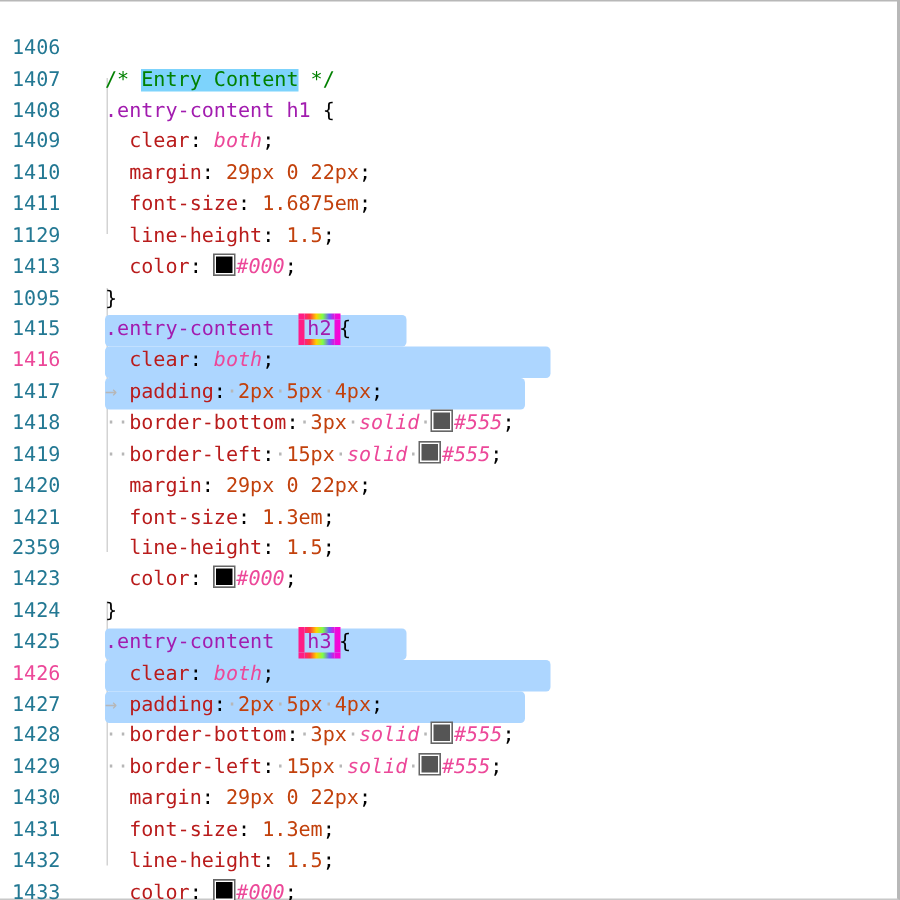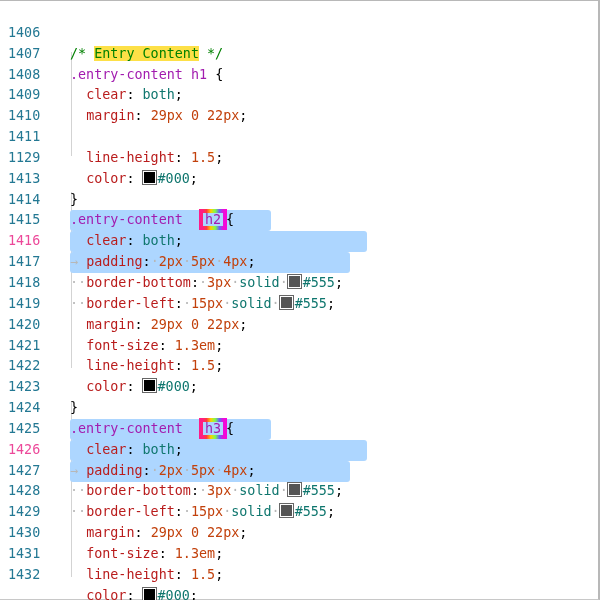--- a/index.html
+++ b/index.html
@@ -6,25 +6,25 @@
   body { width:600px; height:600px; overflow:hidden; position:relative; }
   .frame { position:absolute; left:0; top:0; width:598px; height:598px; border-right:2px solid #b8b8b8; border-top:1px solid #b8b8b8; border-bottom:1px solid #c8c8c8; box-sizing:border-box; width:600px; height:600px; }
   .editor { position:absolute; left:0; top:2px; width:506px; font-family:"DejaVu Sans Mono","Liberation Mono",monospace; font-size:13.4px; }
   .line { position:relative; height:20.85px; line-height:20.85px; white-space:pre; }
   .ln { position:absolute; left:8px; width:44px; color:#237893; text-align:left; }
   .ln.active { color:#ec4899; }
   .code { position:absolute; left:70px; color:#000; }
   .sel { position:absolute; left:70px; height:21px; background:#add6ff; border-radius:3px; }
   .guide { position:absolute; left:71px; width:1px; background:#d3d3d3; }
   .c-com { color:#008000; }
-  .c-hl { background:#fde047; }
+  .c-hl { background:#7dd3fc; }
   .c-sel { color:#a21caf; }
   .c-prop { color:#b91c1c; }
   .c-num { color:#c2410c; }
-  .c-val { color:#0f766e; }
+  .c-val { color:#ec4899;font-style:italic; }
   .c-punc { color:#000; }
   .ws { color:#b7b7b7; }
   .swatch { display:inline-block; width:11px; height:11px; border:1px solid #fff; outline:1px solid #666; vertical-align:-1px; margin-right:2px; }
   .tagbox { display:inline-block; position:relative; padding:0 4px; margin-left:18px; margin-right:1px; line-height:15px; }
   .tagbox::before { content:""; position:absolute; left:-2px; top:-3px; right:-2px; bottom:-3px; border:4px solid transparent; border-image:linear-gradient(90deg,#ff1a8c,#ff3b3b,#ffd000,#7cff4a,#6a5cff,#ff00d4) 1; }
 </style>
 </head>
 <body>
 
 <div class="frame"></div>
@@ -57,39 +57,40 @@
     <span class="code">  <span class="c-prop">clear</span><span class="c-punc">: </span><span class="c-val">both</span><span class="c-punc">;</span></span>
   </div>
 
   <div class="line">
     <span class="ln">1409</span>
     <span class="code">  <span class="c-prop">margin</span><span class="c-punc">: </span><span class="c-num">29px 0 22px</span><span class="c-punc">;</span></span>
   </div>
 
   <div class="line">
     <span class="ln">1410</span>
+    <span class="code">  <span class="c-prop">font-size</span><span class="c-punc">: </span><span class="c-num">1.6875em</span><span class="c-punc">;</span></span>
   </div>
 
   <div class="line">
     <span class="ln">1411</span>
     <span class="code">  <span class="c-prop">line-height</span><span class="c-punc">: </span><span class="c-num">1.5</span><span class="c-punc">;</span></span>
   </div>
 
   <div class="line">
     <span class="ln">1129</span>
     <span class="code">  <span class="c-prop">color</span><span class="c-punc">: </span><span class="swatch" style="background:#000"></span><span class="c-val">#000</span><span class="c-punc">;</span></span>
   </div>
 
   <div class="line">
     <span class="ln">1413</span>
     <span class="code"><span class="c-punc">}</span></span>
   </div>
 
   <div class="line">
-    <span class="ln">1414</span>
+    <span class="ln">1095</span>
     <span class="code"><span class="c-sel">.entry-content</span><span class="tagbox c-sel">h2</span><span class="c-punc">{</span></span>
   </div>
 
   <div class="line">
     <span class="ln">1415</span>
     <span class="code">  <span class="c-prop">clear</span><span class="c-punc">: </span><span class="c-val">both</span><span class="c-punc">;</span></span>
   </div>
 
   <div class="line">
     <span class="ln active">1416</span>
@@ -115,21 +116,21 @@
     <span class="ln">1420</span>
     <span class="code">  <span class="c-prop">font-size</span><span class="c-punc">: </span><span class="c-num">1.3em</span><span class="c-punc">;</span></span>
   </div>
 
   <div class="line">
     <span class="ln">1421</span>
     <span class="code">  <span class="c-prop">line-height</span><span class="c-punc">: </span><span class="c-num">1.5</span><span class="c-punc">;</span></span>
   </div>
 
   <div class="line">
-    <span class="ln">1422</span>
+    <span class="ln">2359</span>
     <span class="code">  <span class="c-prop">color</span><span class="c-punc">: </span><span class="swatch" style="background:#000"></span><span class="c-val">#000</span><span class="c-punc">;</span></span>
   </div>
 
   <div class="line">
     <span class="ln">1423</span>
     <span class="code"><span class="c-punc">}</span></span>
   </div>
 
   <div class="line">
     <span class="ln">1424</span>
@@ -169,13 +170,17 @@
   <div class="line">
     <span class="ln">1431</span>
     <span class="code">  <span class="c-prop">line-height</span><span class="c-punc">: </span><span class="c-num">1.5</span><span class="c-punc">;</span></span>
   </div>
 
   <div class="line">
     <span class="ln">1432</span>
     <span class="code">  <span class="c-prop">color</span><span class="c-punc">: </span><span class="swatch" style="background:#000"></span><span class="c-val">#000</span><span class="c-punc">;</span></span>
   </div>
 
+  <div class="line">
+    <span class="ln">1433</span>
+    
+  </div>
 </div>
 
 </body></html>

